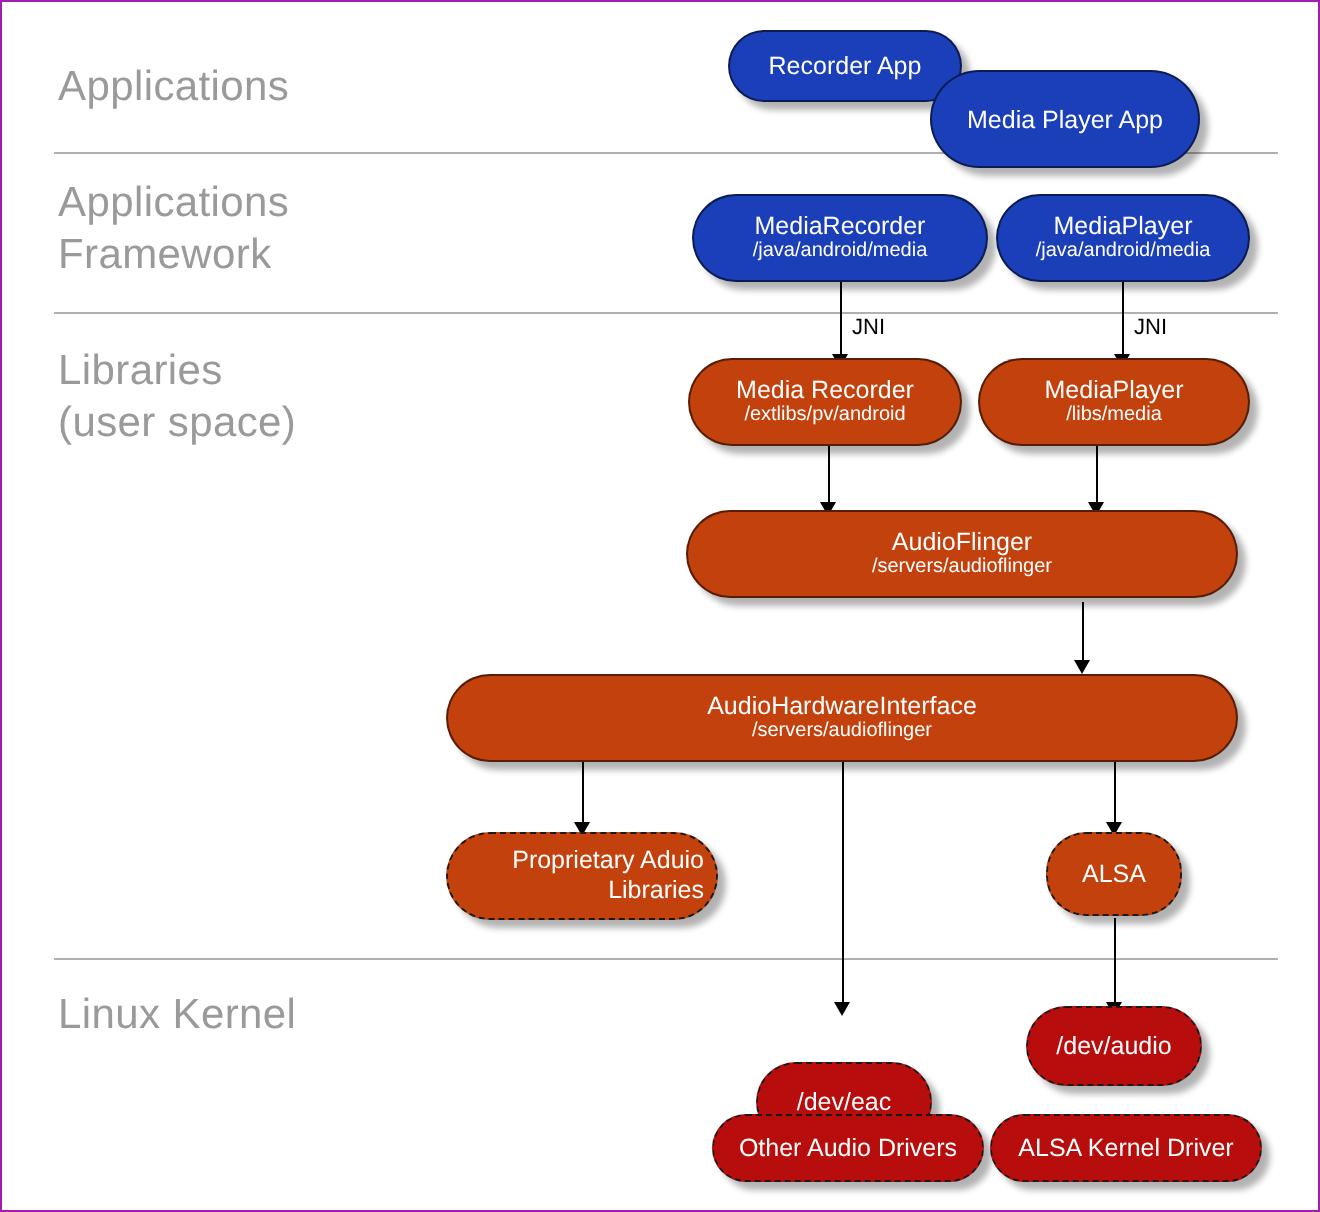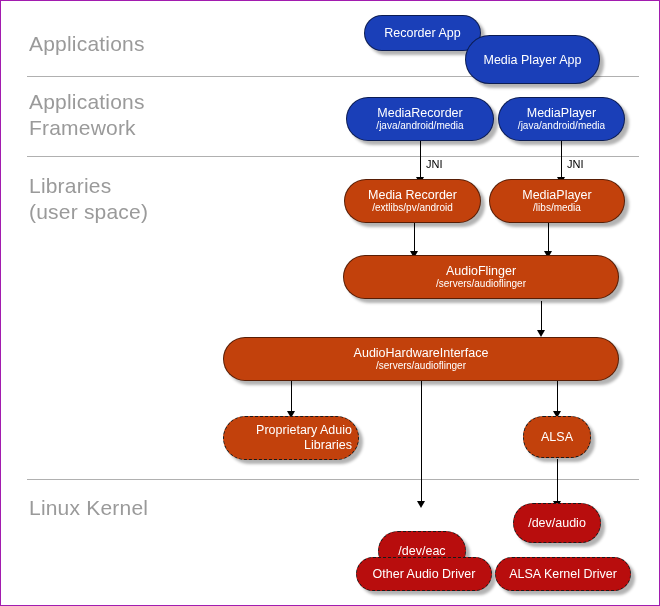--- a/index.html
+++ b/index.html
@@ -189,20 +189,20 @@
 
   <div class="node red dashed" style="left:377px; top:530px; width:88px; height:40px; border-radius:20px;">
     <span class="title">/dev/eac</span>
   </div>
 
   <div class="node red dashed" style="left:512px; top:502px; width:88px; height:40px; border-radius:20px;">
     <span class="title">/dev/audio</span>
   </div>
 
   <div class="node red dashed" style="left:355px; top:556px; width:136px; height:34px; border-radius:17px;">
-    <span class="title">Other Audio Driver</span>
+    <span class="title">Other Audio Drivers</span>
   </div>
 
   <div class="node red dashed" style="left:494px; top:556px; width:136px; height:34px; border-radius:17px;">
     <span class="title">ALSA Kernel Driver</span>
   </div>
 
 </div>
 
 </body></html>

